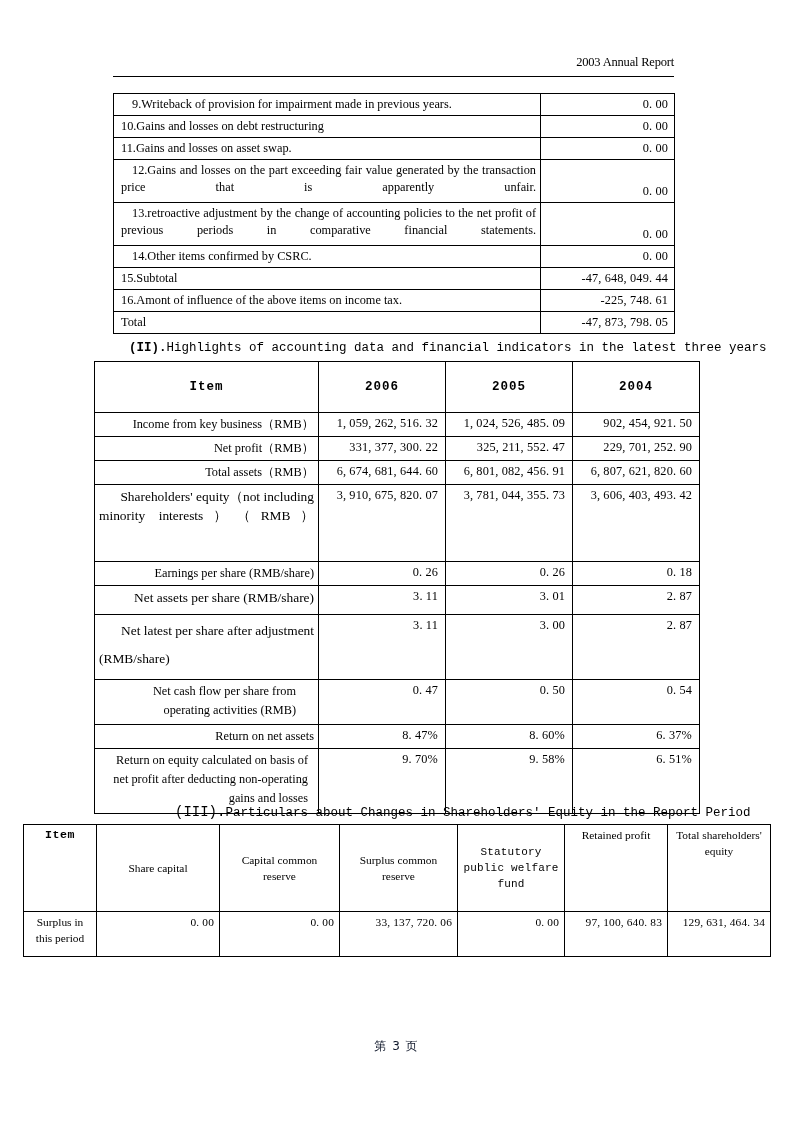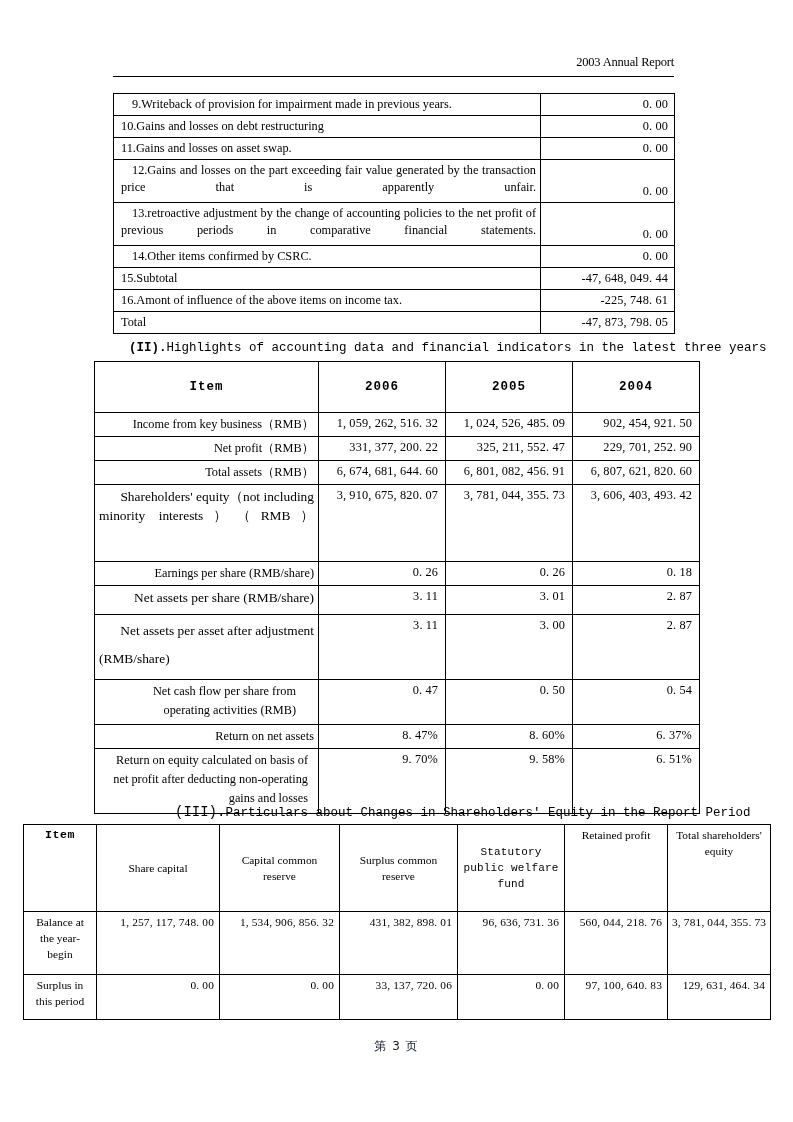--- a/index.html
+++ b/index.html
@@ -265,21 +265,21 @@
       </thead>
       <tbody>
         <tr>
           <td class="lbl left">Income from key business（RMB）</td>
           <td class="num">1, 059, 262, 516. 32</td>
           <td class="num">1, 024, 526, 485. 09</td>
           <td class="num">902, 454, 921. 50</td>
         </tr>
         <tr>
           <td class="lbl center">Net profit（RMB）</td>
-          <td class="num">331, 377, 200. 22</td>
+          <td class="num">331, 377, 300. 22</td>
           <td class="num">325, 211, 552. 47</td>
           <td class="num">229, 701, 252. 90</td>
         </tr>
         <tr>
           <td class="lbl center">Total assets（RMB）</td>
           <td class="num">6, 674, 681, 644. 60</td>
           <td class="num">6, 801, 082, 456. 91</td>
           <td class="num">6, 807, 621, 820. 60</td>
         </tr>
         <tr>
@@ -294,21 +294,21 @@
           <td class="num">0. 26</td>
           <td class="num">0. 18</td>
         </tr>
         <tr>
           <td class="lbl left lbl-lg" style="height:24px">Net assets per share (RMB/share)</td>
           <td class="num">3. 11</td>
           <td class="num">3. 01</td>
           <td class="num">2. 87</td>
         </tr>
         <tr>
-          <td class="lbl just lbl-lg" style="height:60px;line-height:28px">Net assets per asset after adjustment (RMB/share)</td>
+          <td class="lbl just lbl-lg" style="height:60px;line-height:28px">Net latest per share after adjustment (RMB/share)</td>
           <td class="num">3. 11</td>
           <td class="num">3. 00</td>
           <td class="num">2. 87</td>
         </tr>
         <tr>
           <td class="lbl center" style="height:40px;padding-left:22px;padding-right:22px">Net cash flow per share from operating activities (RMB)</td>
           <td class="num">0. 47</td>
           <td class="num">0. 50</td>
           <td class="num">0. 54</td>
         </tr>
@@ -349,29 +349,20 @@
           <th class="hdr" style="vertical-align:middle">Share capital</th>
           <th class="hdr" style="vertical-align:middle">Capital common reserve</th>
           <th class="hdr" style="vertical-align:middle">Surplus common reserve</th>
           <th class="hdr-mono">Statutory public welfare fund</th>
           <th class="hdr">Retained profit</th>
           <th class="hdr">Total shareholders' equity</th>
         </tr>
       </thead>
       <tbody>
         <tr>
-          <td class="rowlbl" style="height:58px">Balance at the year-begin</td>
-          <td class="num">1, 257, 117, 748. 00</td>
-          <td class="num">1, 534, 906, 856. 32</td>
-          <td class="num">431, 382, 898. 01</td>
-          <td class="num">96, 636, 731. 36</td>
-          <td class="num">560, 044, 218. 76</td>
-          <td class="num">3, 781, 044, 355. 73</td>
-        </tr>
-        <tr>
           <td class="rowlbl" style="height:40px">Surplus in this period</td>
           <td class="num" style="vertical-align:top">0. 00</td>
           <td class="num vbot">0. 00</td>
           <td class="num vbot">33, 137, 720. 06</td>
           <td class="num vbot">0. 00</td>
           <td class="num vbot">97, 100, 640. 83</td>
           <td class="num vbot">129, 631, 464. 34</td>
         </tr>
       </tbody>
     </table>

